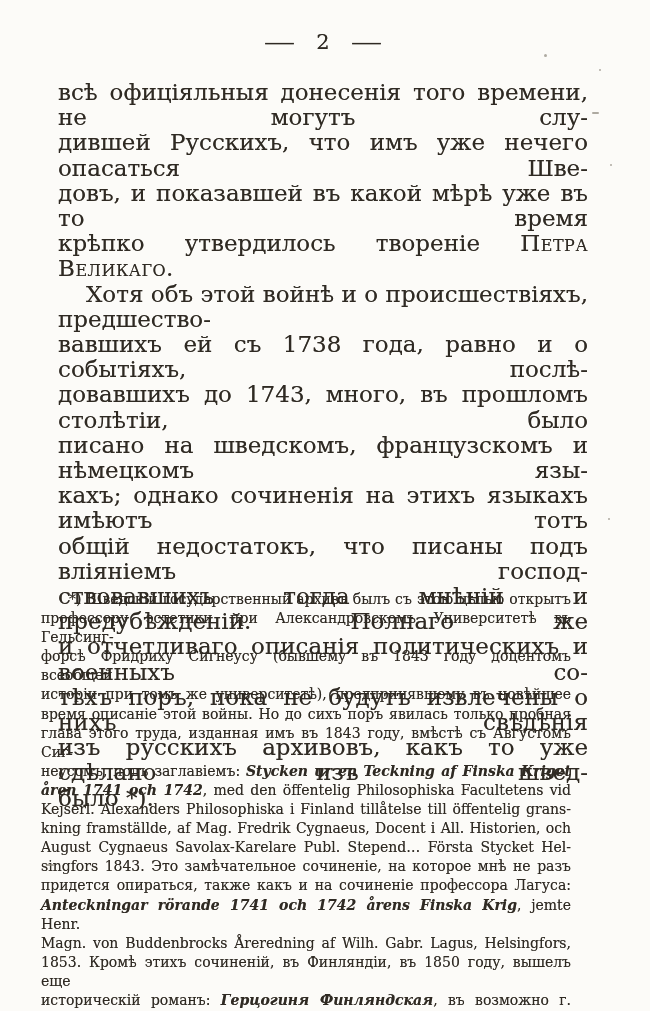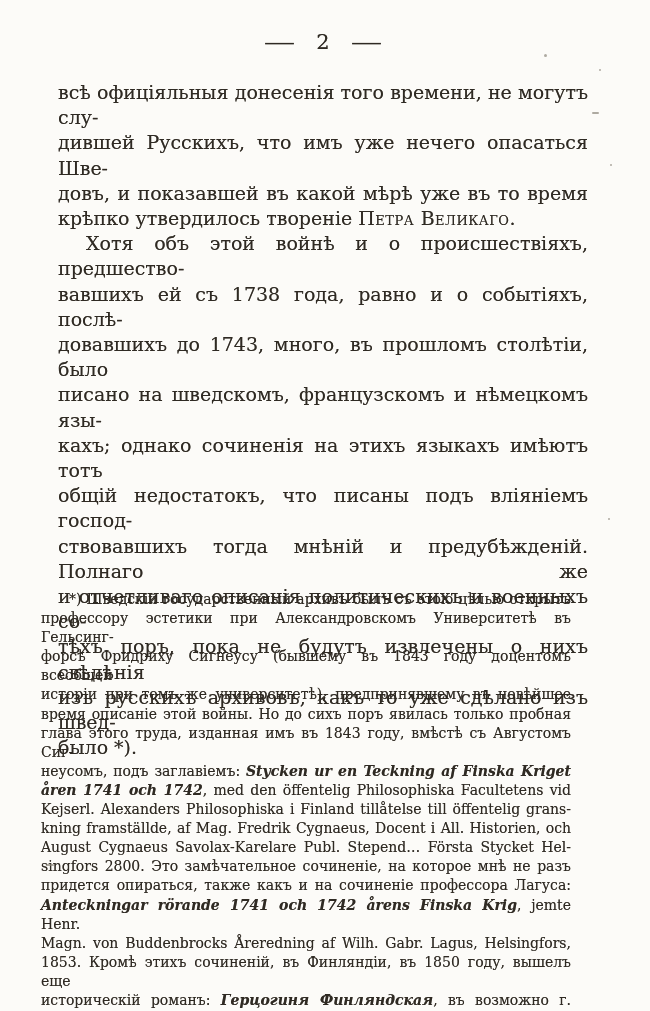--- a/index.html
+++ b/index.html
@@ -34,21 +34,21 @@
     display: inline-block;
     transform: scaleX(1.5);
     transform-origin: center;
   }
 
   .main {
     position: absolute;
     top: 80px;
     left: 58px;
     width: 530px;
-    font-size: 19px;
+    font-size: 23px;
     line-height: 25.2px;
   }
 
   .footnote {
     position: absolute;
     top: 590px;
     left: 41px;
     width: 530px;
     font-size: 14px;
     line-height: 19.1px;
@@ -113,21 +113,21 @@
       <div class="line"><span>профессору эстетики при Александровскомъ Университетѣ въ Гельсинг-</span></div>
       <div class="line"><span>форсѣ Фридриху Сигнеусу (бывшему въ 1843 году доцентомъ всеобщей</span></div>
       <div class="line"><span>исторіи при томъ же университетѣ), предпринявшему въ новѣйшее</span></div>
       <div class="line"><span>время описаніе этой войны. Но до сихъ поръ явилась только пробная</span></div>
       <div class="line"><span>глава этого труда, изданная имъ въ 1843 году, вмѣстѣ съ Августомъ Сиг-</span></div>
       <div class="line"><span>неусомъ, подъ заглавіемъ: </span><span class="it">Stycken ur en Teckning af Finska Kriget</span></div>
       <div class="line"><span class="it">åren 1741 och 1742</span><span>, med den öffentelig Philosophiska Facultetens vid</span></div>
       <div class="line"><span>Kejserl. Alexanders Philosophiska i Finland tillåtelse till öffentelig grans-</span></div>
       <div class="line"><span>kning framställde, af Mag. Fredrik Cygnaeus, Docent i All. Historien, och</span></div>
       <div class="line"><span>August Cygnaeus Savolax-Karelare Publ. Stepend… Första Stycket Hel-</span></div>
-      <div class="line"><span>singfors 2800. Это замѣчательное сочиненіе, на которое мнѣ не разъ</span></div>
+      <div class="line"><span>singfors 1843. Это замѣчательное сочиненіе, на которое мнѣ не разъ</span></div>
       <div class="line"><span>придется опираться, также какъ и на сочиненіе профессора Лагуса:</span></div>
       <div class="line"><span class="it">Anteckningar rörande 1741 och 1742 årens Finska Krig</span><span>, jemte Henr.</span></div>
       <div class="line"><span>Magn. von Buddenbrocks Åreredning af Wilh. Gabr. Lagus, Helsingfors,</span></div>
       <div class="line"><span>1853. Кромѣ этихъ сочиненій, въ Финляндіи, въ 1850 году, вышелъ еще</span></div>
       <div class="line"><span>историческій романъ: </span><span class="it">Герцогиня Финляндская</span><span>, въ возможно г. Топе-</span></div>
     </div>
 
   <div class="speck" style="left:544px; top:54px; width:3px; height:3px;"></div>
   <div class="speck" style="left:599px; top:69px; width:2px; height:2px;"></div>
   <div class="speck bar" style="left:592px; top:112px; width:7px; height:2px;"></div>

